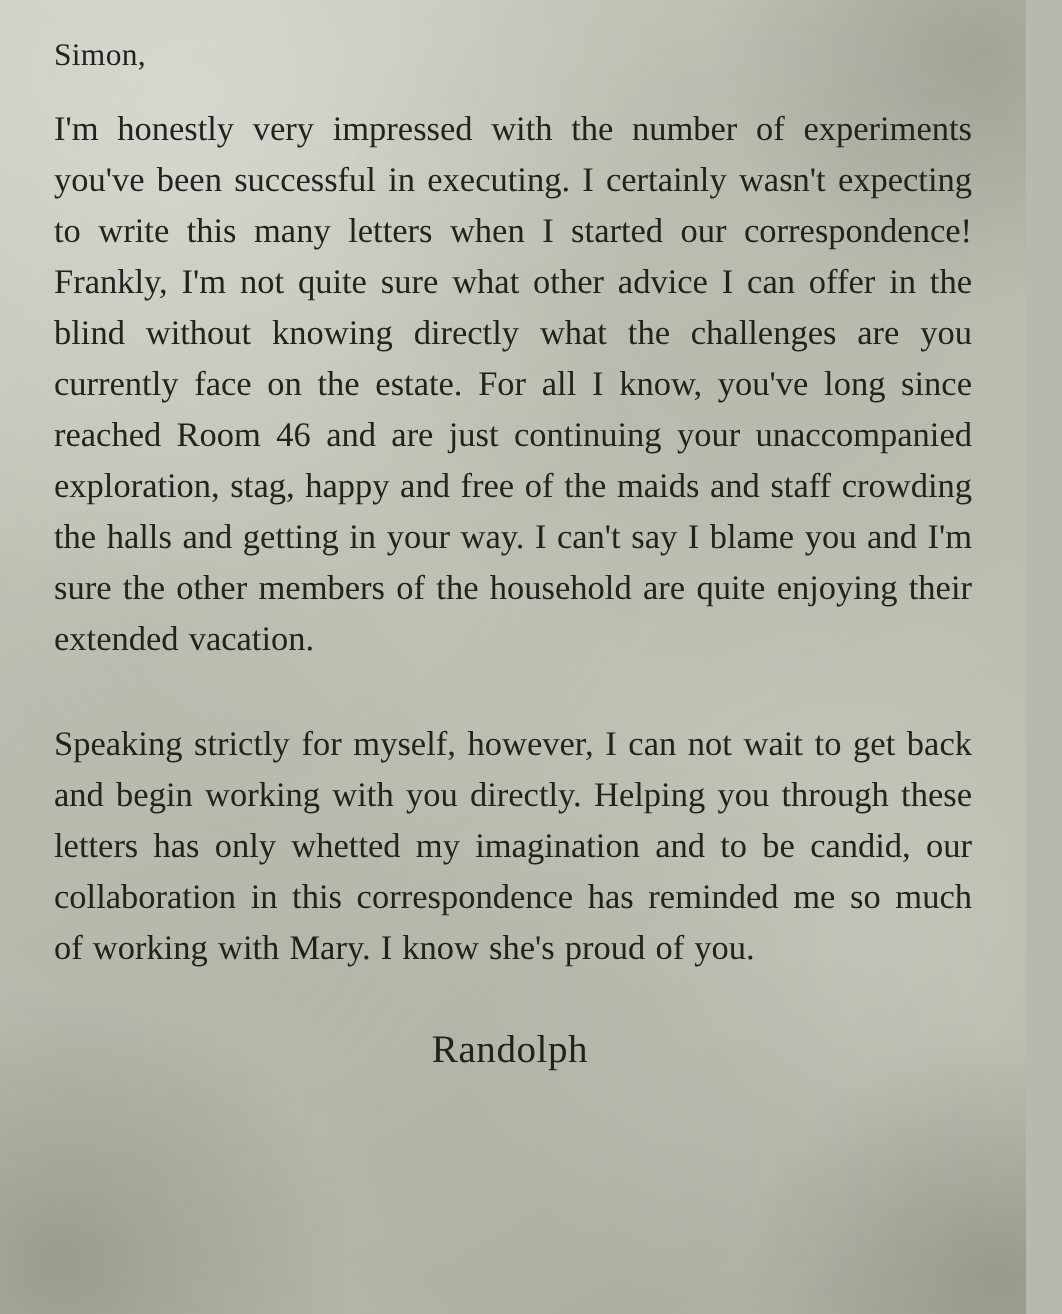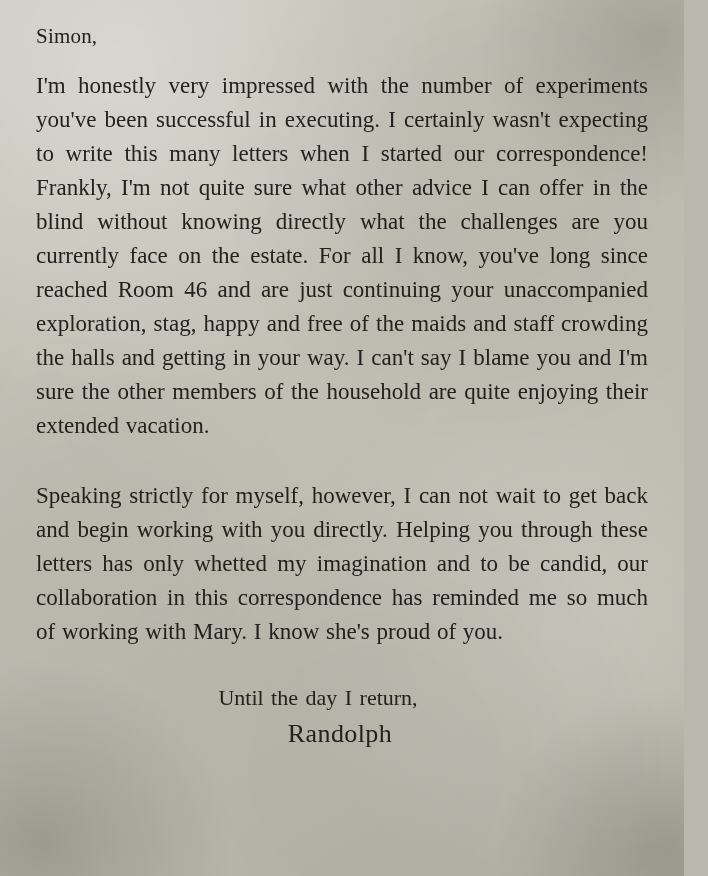--- a/index.html
+++ b/index.html
@@ -85,17 +85,16 @@
 </style>
 </head>
 <body>
 
 <div class="page">
   <div class="letter">
     <p class="salutation">Simon,</p>
     <p class="para p1">I'm honestly very impressed with the number of experiments you've been successful in executing. I certainly wasn't expecting to write this many letters when I started our correspondence! Frankly, I'm not quite sure what other advice I can offer in the blind without knowing directly what the challenges are you currently face on the estate. For all I know, you've long since reached Room 46 and are just continuing your unaccompanied exploration, stag, happy and free of the maids and staff crowding the halls and getting in your way. I can't say I blame you and I'm sure the other members of the household are quite enjoying their extended vacation.</p>
     <p class="para p2">Speaking strictly for myself, however, I can not wait to get back and begin working with you directly. Helping you through these letters has only whetted my imagination and to be candid, our collaboration in this correspondence has reminded me so much of working with Mary. I know she's proud of you.</p>
     <div class="closing">
-      <div class="closing-line">Until the day I return,</div>
       <div class="signature">Randolph</div>
     </div>
   </div>
 </div>
 
 </body></html>

